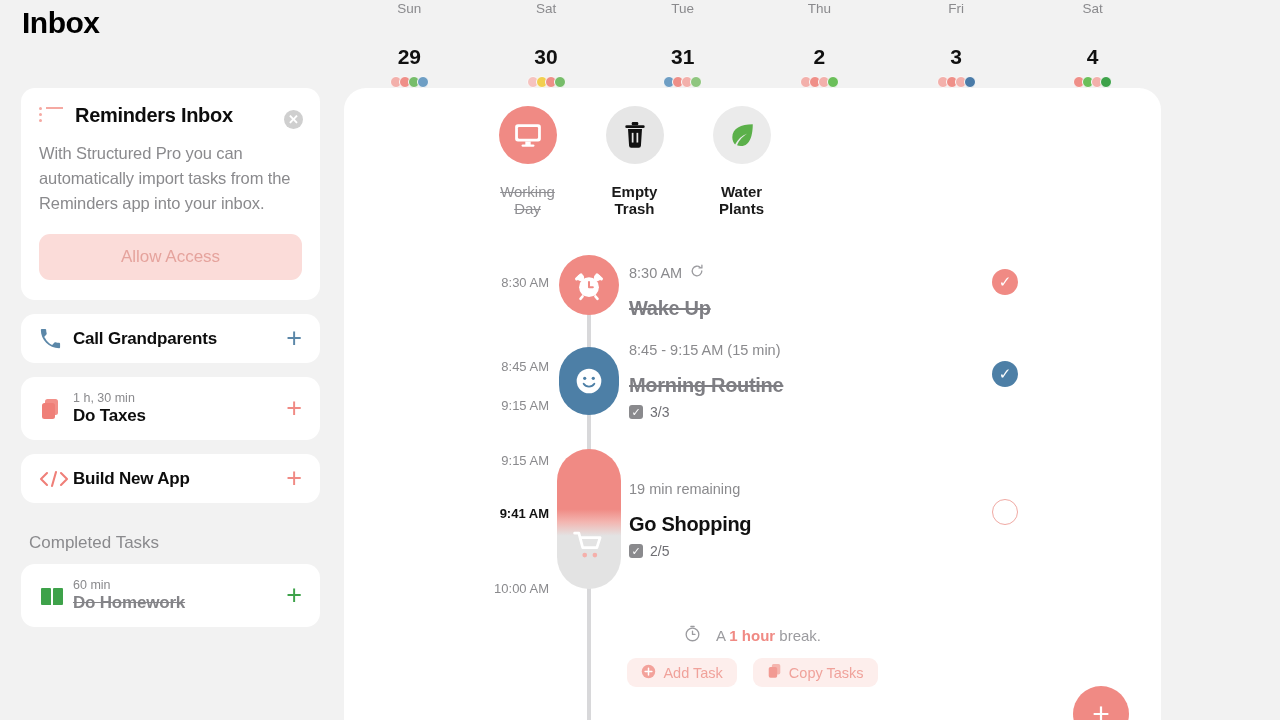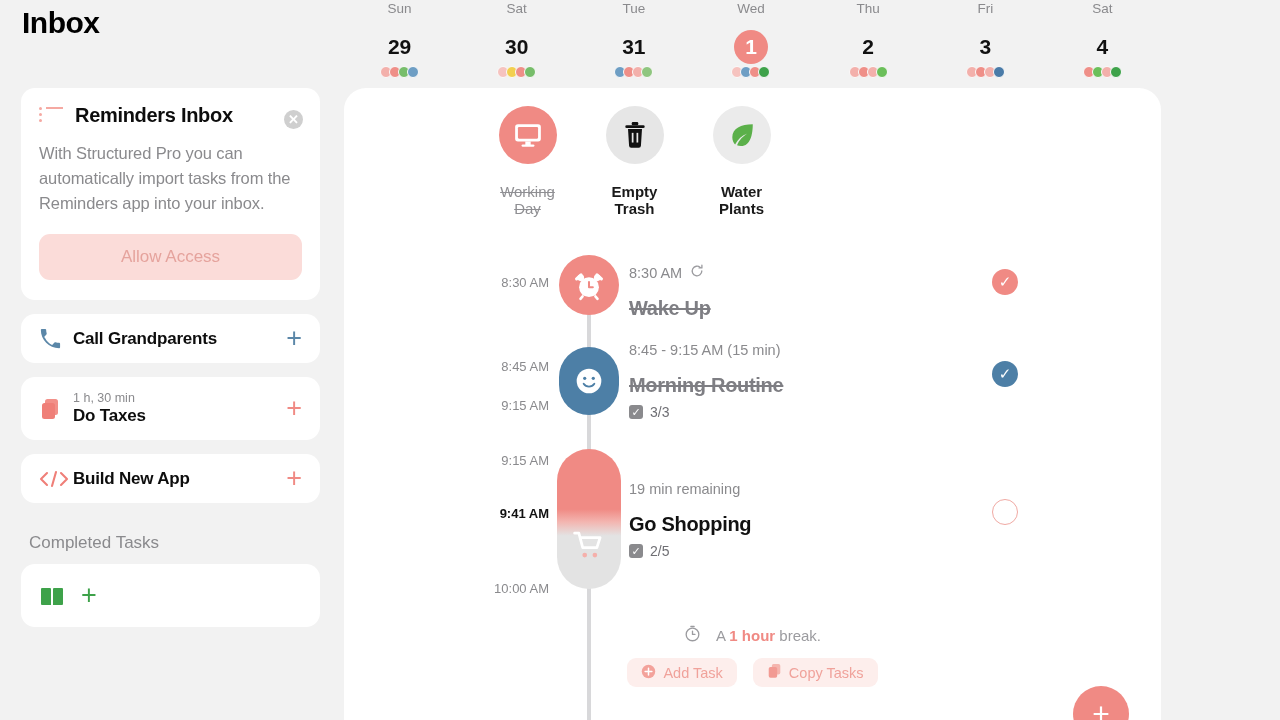--- a/index.html
+++ b/index.html
@@ -90,21 +90,21 @@
     flex: 1; position: relative; height: 720px;
   }
   .weekbar {
     position: absolute; top: 0; left: 0; right: 0; height: 88px;
     display: flex;
   }
   .day { flex: 1; text-align: center; padding-top: 0px; position: relative; }
   .day-name { font-size: 13.5px; color: #8a8a8d; line-height: 18px; }
   .day-num {
     font-size: 21px; font-weight: bold; color: #111; line-height: 24px;
-    margin-top: 12px; display: inline-flex; align-items: center; justify-content: center;
+    margin-top: 22px; display: inline-flex; align-items: center; justify-content: center;
     width: 34px; height: 34px; border-radius: 50%;
   }
   .day.today .day-num { background: #f08a84; color: #fff; }
   .dots { display: flex; justify-content: center; margin-top: 2px; height: 12px; }
   .dots span {
     width: 12px; height: 12px; border-radius: 50%;
     margin-left: -3px; display: block;
     border: 1.2px solid #fafafa;
   }
   .dots span:first-child { margin-left: 0; }
@@ -242,20 +242,24 @@
 
     <div class="section-label">Completed Tasks</div>
 
     <div class="task-card dual" style="margin-top:11px">
       <span class="t-icon">
         <svg width="26" height="20" viewBox="0 0 26 20">
             <path d="M12 3v16H3a1 1 0 0 1-1-1V3a1 1 0 0 1 1-1h8a1 1 0 0 1 1 1z" fill="#3ea24a"></path>
             <path d="M14 3v16h9a1 1 0 0 0 1-1V3a1 1 0 0 0-1-1h-8a1 1 0 0 0-1 1z" fill="#3ea24a"></path>
           </svg>
       </span>
+      <span class="t-text">
+        <span class="t-dur" style="display:block">60 min</span>
+        <span class="t-name done">Do Homework</span>
+      </span>
       <span class="plus" style="color:#3ea24a">+</span>
     </div>
   </aside>
 
   <section class="main">
 
     <div class="weekbar">
       <div class="day">
         <div class="day-name">Sun</div>
         <div class="day-num">29</div>
@@ -277,30 +281,20 @@
           </div>
       </div>
       <div class="day">
         <div class="day-name">Tue</div>
         <div class="day-num">31</div>
         <div class="dots">
             <span style="background:#6e9ec4"></span>
             <span style="background:#ef8f88"></span>
             <span style="background:#f3b0ab"></span>
             <span style="background:#8fc67f"></span>
-          </div>
-      </div>
-      <div class="day today">
-        <div class="day-name">Wed</div>
-        <div class="day-num">1</div>
-        <div class="dots">
-            <span style="background:#f6c3bf"></span>
-            <span style="background:#6e9ec4"></span>
-            <span style="background:#ef8f88"></span>
-            <span style="background:#3ea24a"></span>
           </div>
       </div>
       <div class="day">
         <div class="day-name">Thu</div>
         <div class="day-num">2</div>
         <div class="dots">
             <span style="background:#f3b0ab"></span>
             <span style="background:#ef8f88"></span>
             <span style="background:#f3b0ab"></span>
             <span style="background:#6bbf5a"></span>

